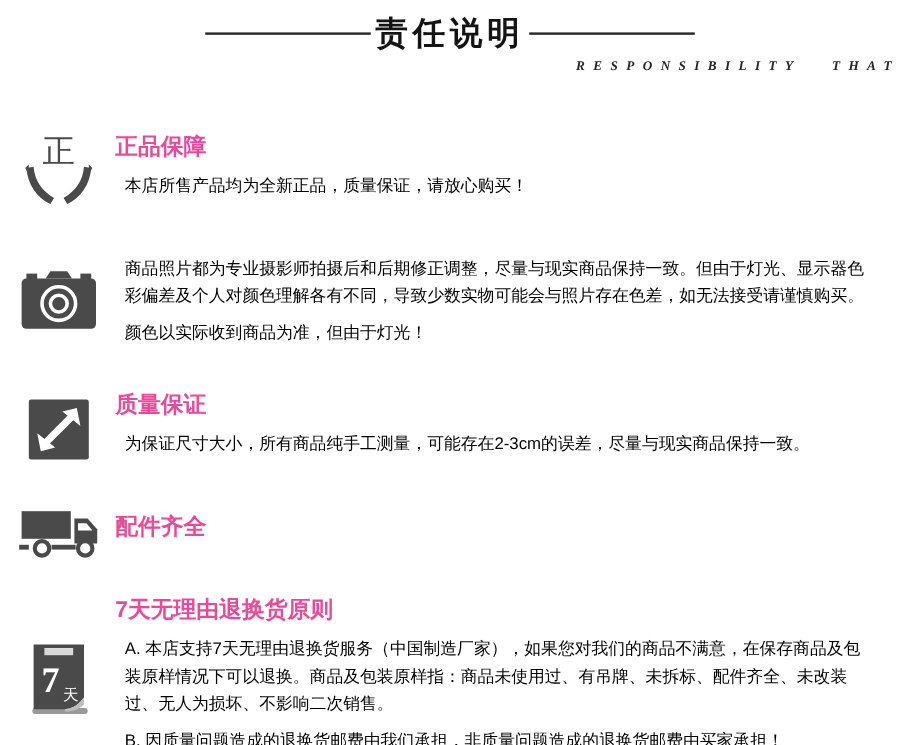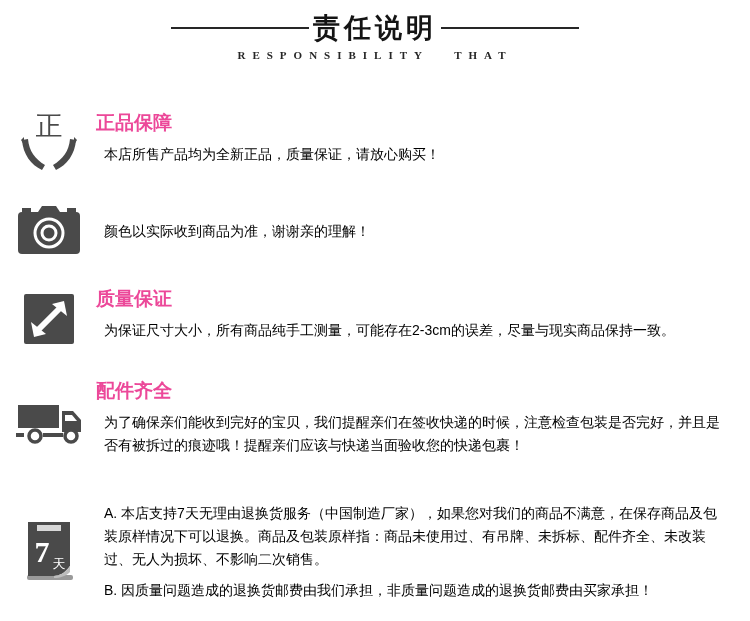--- a/index.html
+++ b/index.html
@@ -12,24 +12,24 @@
   .header { padding-top: 10px; }
   .header-row {
     display: flex; align-items: center; justify-content: center; gap: 4px;
   }
   .header-line { width: 138px; height: 2px; background: #262626; }
   .header-title {
     font-family: "Liberation Serif", "DejaVu Serif", serif;
     font-size: 27px; font-weight: bold; color: #141414; letter-spacing: 4px;
   }
   .header-sub {
-    margin-top: 3px; text-align: center;
+    margin-top: 3px; text-align: right;
     font-family: "Liberation Serif", "DejaVu Serif", serif;
     font-size: 11px; font-weight: bold; color: #262626;
-    letter-spacing: 7px; word-spacing: 16px;
+    letter-spacing: 7px; word-spacing: 16px; font-style: italic;
   }
   
   .sections { margin-top: 48px; padding: 0 14px 0 12px; }
   .section { display: flex; align-items: center; margin-bottom: 29px; }
   .icon-col {
     width: 74px; min-width: 74px; display: flex;
     align-items: center; justify-content: center;
   }
   .text-col { flex: 1; padding-left: 10px; }
   .sec-title {
@@ -91,21 +91,22 @@
             <rect x="51" y="4" width="9" height="6" fill="#4a4a4a"></rect>
             <path d="M22,8 L26,2 L40,2 L44,8 Z" fill="#4a4a4a"></path>
             <rect x="2" y="8" width="62" height="42" rx="4" fill="#4a4a4a"></rect>
             <circle cx="33" cy="29" r="14" fill="none" stroke="#ffffff" stroke-width="3"></circle>
             <circle cx="33" cy="29" r="7" fill="none" stroke="#ffffff" stroke-width="3"></circle>
           </svg>
         </span>
       </div>
       <div class="text-col">
         <div class="sec-body">
-          <p>颜色以实际收到商品为准，谢谢亲的理解！</p>
+          <p>商品照片都为专业摄影师拍摄后和后期修正调整，尽量与现实商品保持一致。但由于灯光、显示器色彩偏差及个人对颜色理解各有不同，导致少数实物可能会与照片存在色差，如无法接受请谨慎购买。</p>
+          <p>颜色以实际收到商品为准，但由于灯光！</p>
         </div>
       </div>
     </div>
 
     <div class="section">
       <div class="icon-col">
         <span>
           <svg class="icon-svg" width="52" height="52" viewBox="0 0 52 52">
             <rect x="1" y="1" width="50" height="50" rx="2" fill="#4a4a4a"></rect>
             <line x1="15" y1="37" x2="37" y2="15" stroke="#ffffff" stroke-width="6"></line>
@@ -131,40 +132,38 @@
             <polygon points="52,18 59,18 64,24 52,24" fill="#ffffff"></polygon>
             <rect x="3" y="36" width="8" height="4" fill="#4a4a4a"></rect>
             <rect x="30" y="36" width="20" height="4" fill="#4a4a4a"></rect>
             <circle cx="22" cy="39" r="6" fill="#ffffff" stroke="#4a4a4a" stroke-width="3.5"></circle>
             <circle cx="58" cy="39" r="6" fill="#ffffff" stroke="#4a4a4a" stroke-width="3.5"></circle>
           </svg>
         </span>
       </div>
       <div class="text-col">
         <h3 class="sec-title">配件齐全</h3>
-        <div class="sec-body">
-          <p>为了确保亲们能收到完好的宝贝，我们提醒亲们在签收快递的时候，注意检查包装是否完好，并且是否有被拆过的痕迹哦！提醒亲们应该与快递当面验收您的快递包裹！</p>
-        </div>
       </div>
     </div>
 
     <div class="section">
       <div class="icon-col">
         <span>
           <svg class="icon-svg" width="58" height="68" viewBox="0 0 58 68">
             <rect x="7" y="57" width="46" height="5" rx="2" fill="#9a9a9a"></rect>
             <path d="M8,4 L50,4 L50,48 C44,56 40,57 34,58 L8,58 Z" fill="#4a4a4a"></path>
             <rect x="17" y="7" width="24" height="6" fill="#d8d8d8"></rect>
             <text class="svg-char" x="22" y="44" font-size="30" font-weight="bold" fill="#ffffff" text-anchor="middle">7</text>
             <text x="39" y="50" font-size="13" fill="#ffffff" text-anchor="middle">天</text>
             <path d="M34,58 C40,57 44,56 50,48 L50,54 C46,58 40,60 34,60 Z" fill="#bdbdbd"></path>
           </svg>
         </span>
       </div>
       <div class="text-col">
+        <h3 class="sec-title">7天无理由退换货原则</h3>
         <div class="sec-body">
           <p>A. 本店支持7天无理由退换货服务（中国制造厂家），如果您对我们的商品不满意，在保存商品及包装原样情况下可以退换。商品及包装原样指：商品未使用过、有吊牌、未拆标、配件齐全、未改装过、无人为损坏、不影响二次销售。</p>
           <p>B. 因质量问题造成的退换货邮费由我们承担，非质量问题造成的退换货邮费由买家承担！</p>
         </div>
       </div>
     </div>
 
   </div>
 </div>
 

